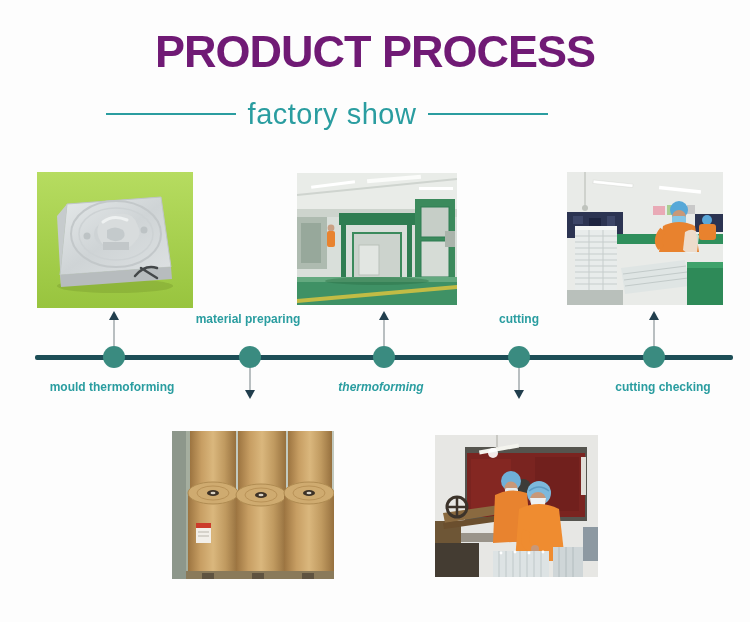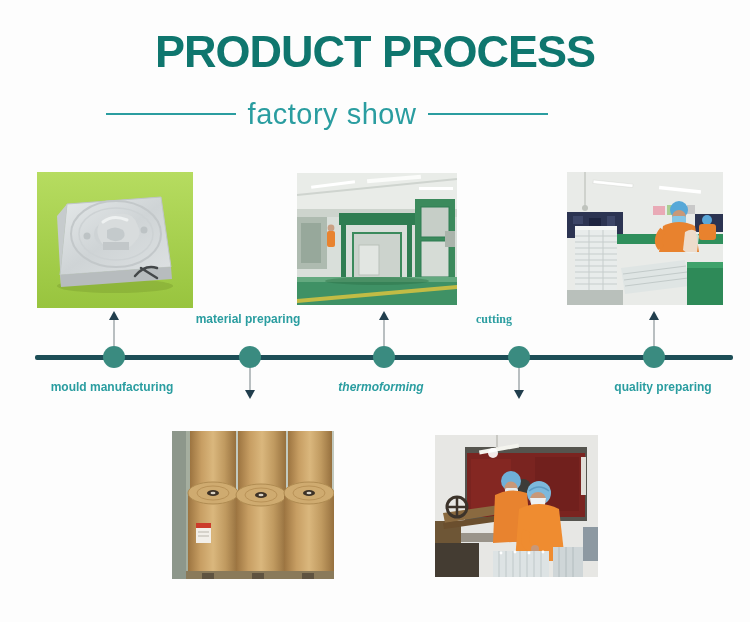--- a/index.html
+++ b/index.html
@@ -6,21 +6,21 @@
   body{
     width:750px;height:622px;position:relative;overflow:hidden;
     background:#fdfdfd;
     font-family:"Liberation Sans", sans-serif;
   }
   .canvas{position:absolute;inset:0;}
 
   
   .title{
     position:absolute;top:26px;left:0;width:750px;text-align:center;
-    font-size:45px;font-weight:bold;letter-spacing:-1px;color:#0f766e;
+    font-size:45px;font-weight:bold;letter-spacing:-1px;color:#701a75;
     white-space:nowrap;
   }
   .subtitle-row{
     position:absolute;top:96px;left:0;width:654px;height:36px;
     display:flex;align-items:center;justify-content:center;gap:12px;
   }
   .sub-line{height:2px;background:#2a9da0;}
   .sub-line.left{width:130px;}
   .sub-line.right{width:120px;}
   .subtitle{font-size:29px;color:#2a9da0;font-weight:normal;letter-spacing:0.5px;}
@@ -193,25 +193,25 @@
   <div class="head up" style="left:109px;"></div>
   <div class="stem down" style="left:249px;"></div>
   <div class="head down" style="left:245px;"></div>
   <div class="stem up" style="left:383px;"></div>
   <div class="head up" style="left:379px;"></div>
   <div class="stem down" style="left:518px;"></div>
   <div class="head down" style="left:514px;"></div>
   <div class="stem up" style="left:653px;"></div>
   <div class="head up" style="left:649px;"></div>
 
-  <div class="step-label below" style="left:112px;">mould manufacturing</div>
+  <div class="step-label below" style="left:112px;">mould thermoforming</div>
   <div class="step-label above" style="left:248px;">material preparing</div>
   <div class="step-label below" style="left:381px;font-style:italic;">thermoforming</div>
-  <div class="step-label above" style="left:494px;font-family:Liberation Serif, serif;">cutting</div>
-  <div class="step-label below" style="left:663px;">quality preparing</div>
+  <div class="step-label above" style="left:519px;">cutting</div>
+  <div class="step-label below" style="left:663px;">cutting checking</div>
 
   <div class="photo rolls">
     <svg viewBox="0 0 162 148">
       <defs>
         <linearGradient id="roll" x1="0" y1="0" x2="1" y2="0">
           <stop offset="0" stop-color="#9c7440"></stop>
             <stop offset="0.25" stop-color="#c79e63"></stop>
           <stop offset="0.5" stop-color="#dab77d"></stop>
             <stop offset="0.75" stop-color="#c09a60"></stop>
           <stop offset="1" stop-color="#96703e"></stop>

